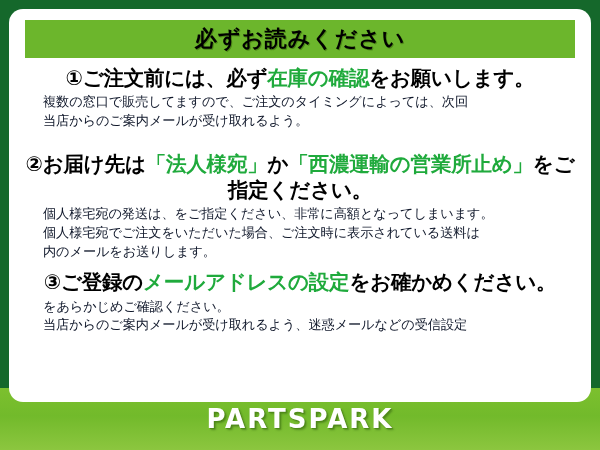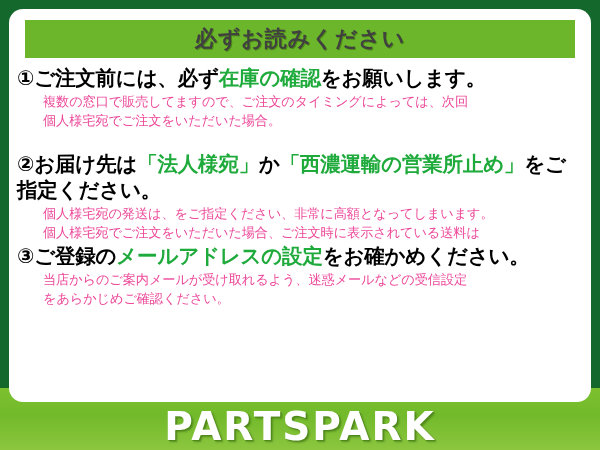--- a/index.html
+++ b/index.html
@@ -31,21 +31,21 @@
     height: 62px;
     background: linear-gradient(180deg, #7cc02e 0%, #72ba2b 45%, #8cc63f 100%);
   }
 
   .footer-logo {
     position: absolute;
     left: 0;
     top: 404px;
     width: 600px;
     text-align: center;
-    font-size: 39px;
+    font-size: 26px;
     font-weight: bold;
     letter-spacing: 2px;
     color: #ffffff;
     text-shadow: 1px 1px 0 #4e8a18, 2px 2px 2px rgba(40,80,10,.45);
     font-family: "DejaVu Sans", "Liberation Sans", sans-serif;
   }
 
   
   .card {
     position: absolute;
@@ -64,21 +64,21 @@
     left: 16px;
     top: 11px;
     width: 550px;
     height: 38px;
     background: #6cb62c;
     display: flex;
     align-items: center;
     justify-content: center;
   }
   .title-banner .title-text {
-    color: #404040;
+    color: #000000;
     font-size: 22px;
     font-weight: bold;
     letter-spacing: 1px;
     text-shadow: 1px 1px 0 #4e8a18;
   }
 
   .items {
     position: absolute;
     left: 0;
     top: 56px;
@@ -89,43 +89,44 @@
     padding: 0 8px 0 8px;
   }
 
   .item-heading {
     font-size: 20.5px;
     font-weight: bold;
     color: #000000;
     line-height: 1.28;
     letter-spacing: -0.2px;
     white-space: nowrap;
+    text-align: center;
   }
   .item-heading.wrap {
     white-space: normal;
   }
   .hl {
     color: #1faa3c;
   }
   .item-body {
     font-size: 13.2px;
-    color: #ec4899;
+    color: #0f172a;
     line-height: 1.42;
     margin-left: 26px;
     margin-top: 2px;
     letter-spacing: -0.1px;
     white-space: nowrap;
   }
   .item-body div {
     white-space: nowrap;
   }
 
   #item-1 { margin-top: 0px; }
   #item-2 { margin-top: 20px; }
-  #item-3 { margin-top: 0; }
+  #item-3 { margin-top: 8px; }
 </style>
 </head>
 <body>
 
 <div id="notice-root">
 
   <div class="footer-band"></div>
   <div class="footer-logo">PARTSPARK</div>
 
   <div class="card">
@@ -135,39 +136,40 @@
     </div>
 
     <div class="items">
 
       <div class="item" id="item-1">
         <div class="item-heading">
           <span>①</span><span>ご注文前には、必ず</span><span class="hl">在庫の確認</span><span>をお願いします。</span>
         </div>
         <div class="item-body">
           <div>複数の窓口で販売してますので、ご注文のタイミングによっては、次回</div>
-          <div>個人様宅宛でご注文をいただいた場合。</div>
+          <div>当店からのご案内メールが受け取れるよう。</div>
         </div>
       </div>
 
       <div class="item" id="item-2">
         <div class="item-heading wrap">
           <span>②</span><span>お届け先は</span><span class="hl">「法人様宛」</span><span>か</span><span class="hl">「西濃運輸の営業所止め」</span><span>をご指定ください。</span>
         </div>
         <div class="item-body">
           <div>個人様宅宛の発送は、をご指定ください、非常に高額となってしまいます。</div>
           <div>個人様宅宛でご注文をいただいた場合、ご注文時に表示されている送料は</div>
+          <div>内のメールをお送りします。</div>
         </div>
       </div>
 
       <div class="item" id="item-3">
         <div class="item-heading">
           <span>③</span><span>ご登録の</span><span class="hl">メールアドレスの設定</span><span>をお確かめください。</span>
         </div>
         <div class="item-body">
+          <div>をあらかじめご確認ください。</div>
           <div>当店からのご案内メールが受け取れるよう、迷惑メールなどの受信設定</div>
-          <div>をあらかじめご確認ください。</div>
         </div>
       </div>
 
     </div>
   </div>
 </div>
 
 </body></html>

